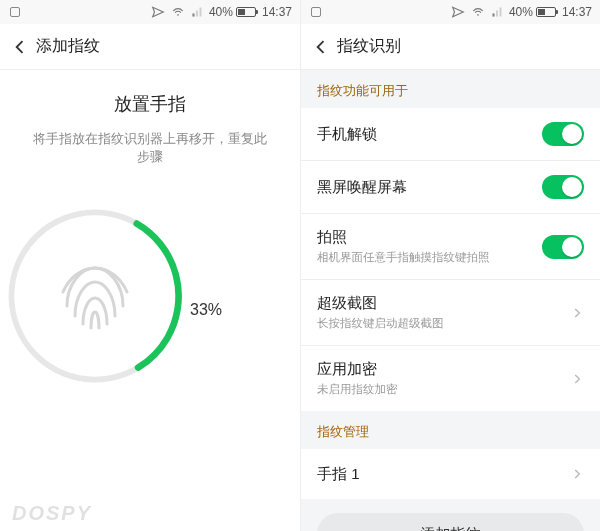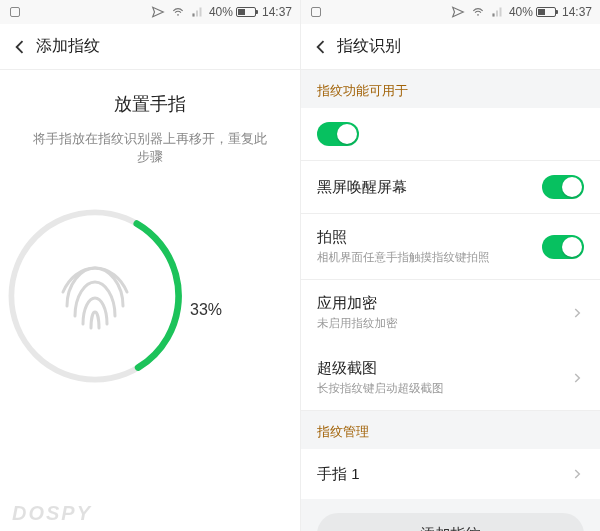--- a/index.html
+++ b/index.html
@@ -129,20 +129,23 @@
     <svg class="back" viewBox="0 0 24 24" fill="none" stroke="#333" stroke-width="2.2">
         <path d="M15 5l-7 7 7 7"></path>
       </svg>
     <span class="title">指纹识别</span>
   </div>
 
   <div class="content">
     <div class="sect-title">指纹功能可用于</div>
 
     <div class="row">
+      <div class="lbls">
+          <span class="lbl">手机解锁</span>
+        </div>
       <div class="toggle">
           <div class="knob"></div>
         </div>
     </div>
 
     <div class="row">
       <div class="lbls">
           <span class="lbl">黑屏唤醒屏幕</span>
         </div>
       <div class="toggle">
@@ -151,52 +154,52 @@
     </div>
 
     <div class="row">
       <div class="lbls">
         <span class="lbl">拍照</span>
         <span class="sub">相机界面任意手指触摸指纹键拍照</span>
       </div>
       <div class="toggle">
           <div class="knob"></div>
         </div>
+    </div>
+
+    <div class="row">
+      <div class="lbls">
+        <span class="lbl">超级截图</span>
+        <span class="sub">长按指纹键启动超级截图</span>
+      </div>
+      <svg class="chev" viewBox="0 0 24 24" fill="none" stroke="#bbb" stroke-width="2.5">
+          <path d="M9 5l7 7-7 7"></path>
+        </svg>
     </div>
 
     <div class="row nb">
       <div class="lbls">
         <span class="lbl">应用加密</span>
         <span class="sub">未启用指纹加密</span>
       </div>
       <svg class="chev" viewBox="0 0 24 24" fill="none" stroke="#bbb" stroke-width="2.5">
           <path d="M9 5l7 7-7 7"></path>
         </svg>
     </div>
 
-    <div class="row">
-      <div class="lbls">
-        <span class="lbl">超级截图</span>
-        <span class="sub">长按指纹键启动超级截图</span>
-      </div>
+    <div class="sect-title">指纹管理</div>
+
+    <div class="row nb">
+      <div class="lbls">
+          <span class="lbl">手指 1</span>
+        </div>
       <svg class="chev" viewBox="0 0 24 24" fill="none" stroke="#bbb" stroke-width="2.5">
           <path d="M9 5l7 7-7 7"></path>
         </svg>
     </div>
 
-    <div class="sect-title">指纹管理</div>
-
-    <div class="row nb">
-      <div class="lbls">
-          <span class="lbl">手指 1</span>
-        </div>
-      <svg class="chev" viewBox="0 0 24 24" fill="none" stroke="#bbb" stroke-width="2.5">
-          <path d="M9 5l7 7-7 7"></path>
-        </svg>
-    </div>
-
     <div class="addbtn">
       <span>添加指纹</span>
     </div>
   </div>
 </div>
 
 <div class="watermark">DOSPY</div>
 
 </body></html>

